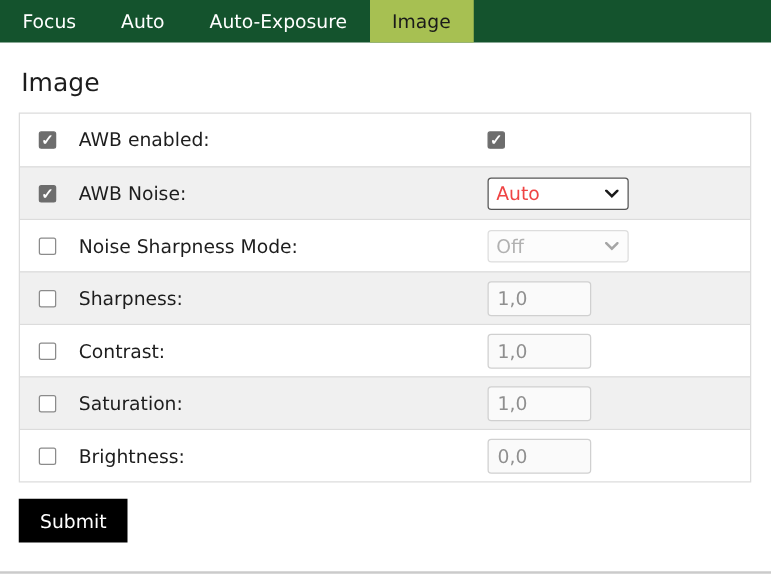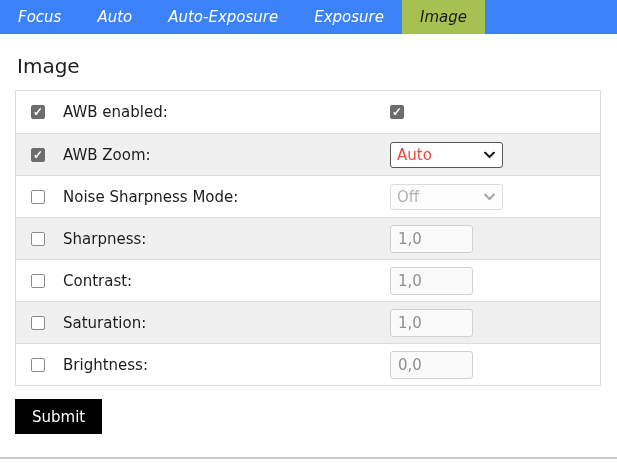--- a/index.html
+++ b/index.html
@@ -7,25 +7,24 @@
   body {
     width: 617px; height: 465px;
     background: #ffffff;
     font-family: "DejaVu Sans", "Liberation Sans", sans-serif;
     position: relative;
     overflow: hidden;
   }
 
   
   .tabbar {
-    background: #3b82f6;
+    background: #14532d;
     height: 34px;
     display: flex;
     align-items: stretch;
-    font-style: italic;
   }
   .tab {
     color: #ffffff;
     font-size: 15px;
     line-height: 34px;
     padding: 0 18px;
     cursor: pointer;
     white-space: nowrap;
   }
   .tab.active {
@@ -155,21 +154,20 @@
     background: #cbcbcb;
   }
 </style>
 </head>
 <body>
 
 <nav class="tabbar">
   <div class="tab">Focus</div>
   <div class="tab">Auto</div>
   <div class="tab">Auto-Exposure</div>
-  <div class="tab">Exposure</div>
   <div class="tab active">Image</div>
 </nav>
 
 <main class="content">
   <h1 class="heading">Image</h1>
 
   <div class="table">
 
     <div class="row">
       <div class="col1">
@@ -177,21 +175,21 @@
         <span class="lbl">AWB enabled:</span>
       </div>
       <div class="col2">
         <input type="checkbox" class="cb" checked="" style="">
       </div>
     </div>
 
     <div class="row alt">
       <div class="col1">
         <input type="checkbox" class="cb" checked="" style="">
-        <span class="lbl">AWB Zoom:</span>
+        <span class="lbl">AWB Noise:</span>
       </div>
       <div class="col2">
         <span class="selectwrap">
           <select class="sel">
             <option>Auto</option>
           </select>
           <span class="chev">
             <svg width="11" height="7" viewBox="0 0 11 7">
                 <path d="M1 1 L5.5 5.5 L10 1" stroke="#1a1a1a" stroke-width="2" fill="none" stroke-linecap="round"></path>
               </svg>

